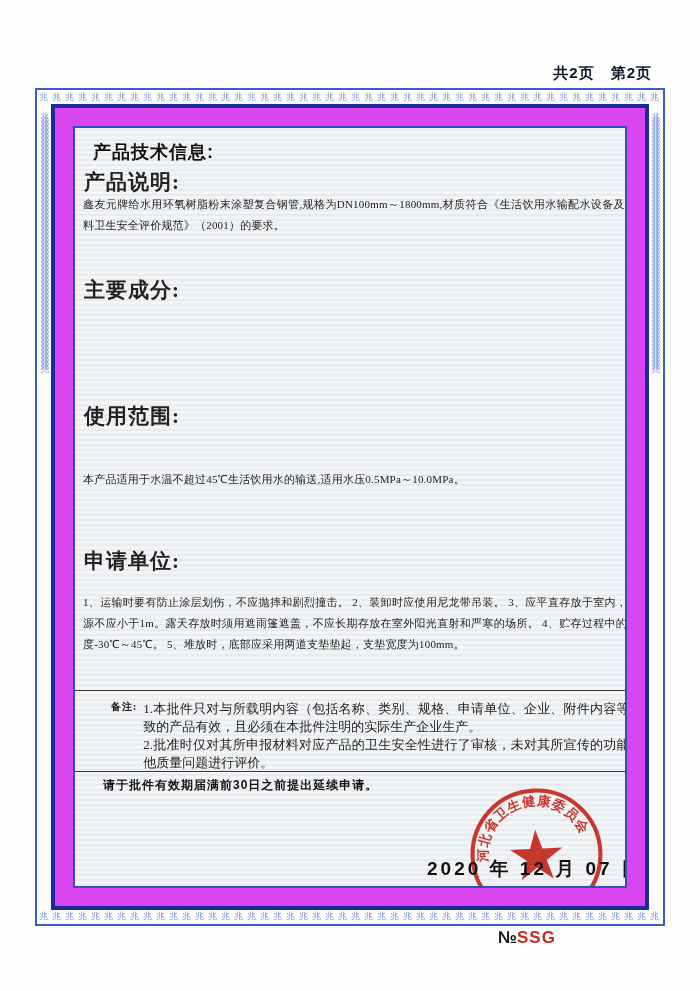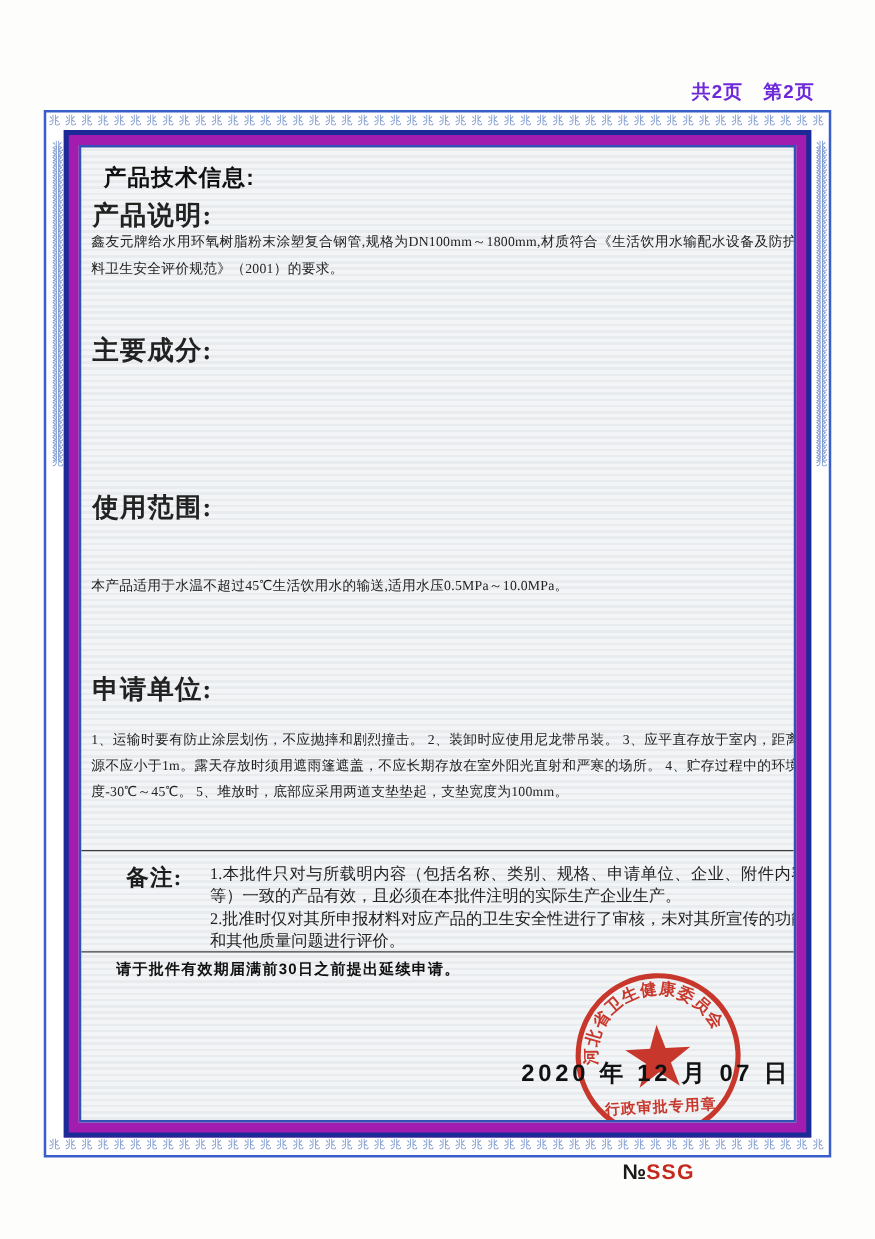--- a/index.html
+++ b/index.html
@@ -7,42 +7,42 @@
     position:relative;
     width:700px;height:991px;
     background:#fdfdfc;
     font-family:"Liberation Serif", serif;
     color:#1c1c1c;
     overflow:hidden;
   }
   .page-header{
     position:absolute;top:64px;right:48px;
     font-family:"Liberation Sans", sans-serif;
-    font-size:15px;font-weight:bold;color:#6d28d9;
+    font-size:15px;font-weight:bold;color:#0f172a;
     letter-spacing:1px;
     margin-left:12px;
   }
   
   .frame{
     position:absolute;left:35px;top:88px;width:630px;height:838px;
     border:2px solid #3a5ec9;background:#ffffff;box-sizing:border-box;
   }
   .pattern-strip{
     position:absolute;color:#7c97cf;
     font-family:"DejaVu Sans", sans-serif;
     font-size:9px;line-height:13px;letter-spacing:4px;
     overflow:hidden;white-space:nowrap;user-select:none;
   }
   .pattern-top{top:1px;left:2px;right:2px;height:13px;text-align:center;}
   .pattern-bottom{bottom:1px;left:2px;right:2px;height:13px;text-align:center;}
   .pattern-left{top:15px;bottom:15px;left:1px;width:13px;writing-mode:vertical-rl;text-orientation:upright;}
   .pattern-right{top:15px;bottom:15px;right:1px;width:13px;writing-mode:vertical-rl;text-orientation:upright;}
   .inner-frame{
     position:absolute;left:14px;top:14px;right:14px;bottom:14px;
-    border:4px solid #1b2a96;background:#a21caf;padding:8px;box-sizing:border-box;
+    border:4px solid #1b2a96;background:#d946ef;padding:18px;box-sizing:border-box;
   }
   .content{
     position:relative;width:100%;height:100%;box-sizing:border-box;
     border:2px solid #3350b5;
     background:#f2f4f5;
     background-image:repeating-linear-gradient(0deg, rgba(205,214,223,0.28) 0 2px, rgba(255,255,255,0) 2px 5px);
     overflow:hidden;
   }
   
   .sec{position:absolute;}
@@ -66,21 +66,21 @@
   .para3{left:8px;top:341px;width:578px;}
   .lbl-note{left:9px;top:419px;}
   .para4{left:8px;top:464px;width:578px;}
   .hr{position:absolute;left:0;right:0;border-top:1px solid #3c3c3c;height:0;}
   .hr1{top:562px;}
   .hr2{top:643px;}
   .remarks{
     left:36px;top:572px;width:545px;display:flex;align-items:flex-start;
   }
   .remarks-label{
-    font-size:18px;font-weight:bold;letter-spacing:1px;flex:0 0 auto;margin-right:22px;
+    font-size:10px;font-weight:bold;letter-spacing:1px;flex:0 0 auto;margin-right:6px;
   }
   .remarks-items{flex:1 1 auto;}
   .remark-item{
     font-size:13px;line-height:18px;font-weight:normal;color:#222;text-align:justify;
   }
   .renewal{
     left:28px;top:649px;
     font-family:"Liberation Sans", sans-serif;
     font-size:12px;font-weight:bold;color:#111;letter-spacing:1px;text-align:center;
   }

